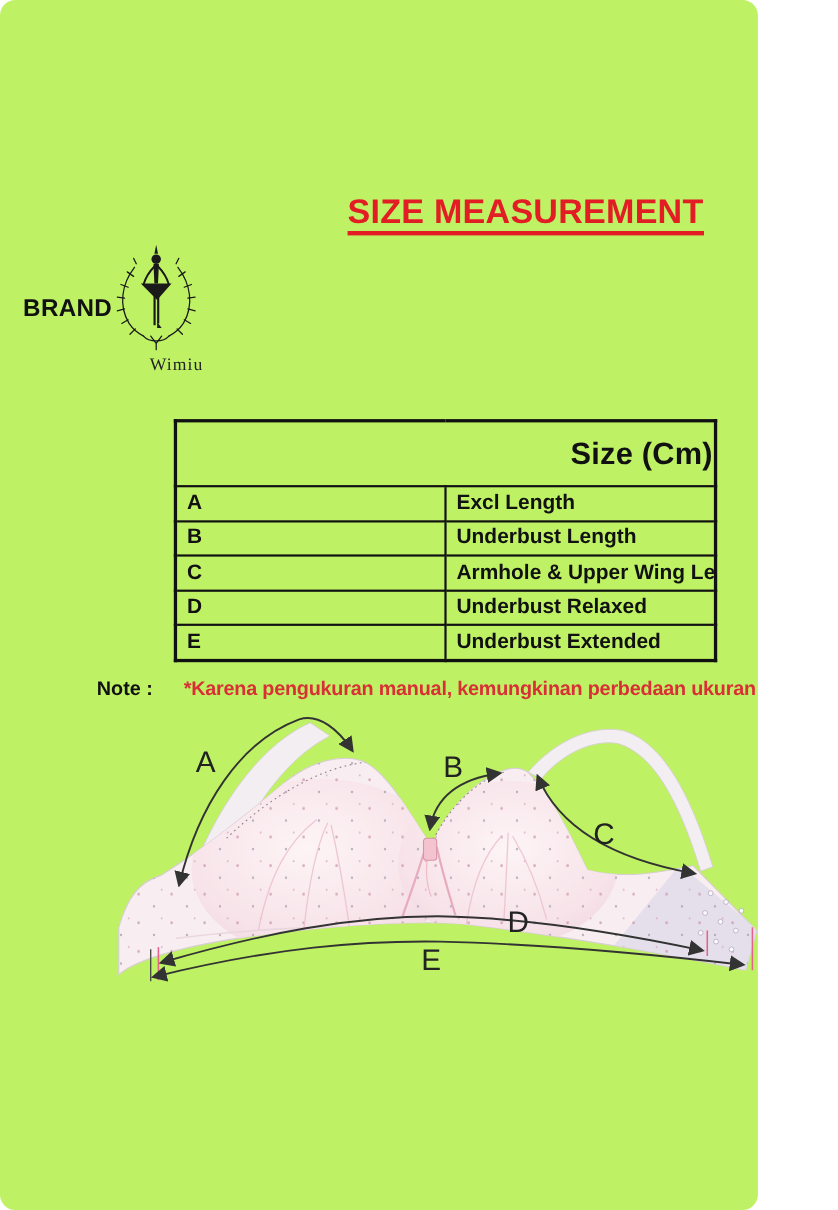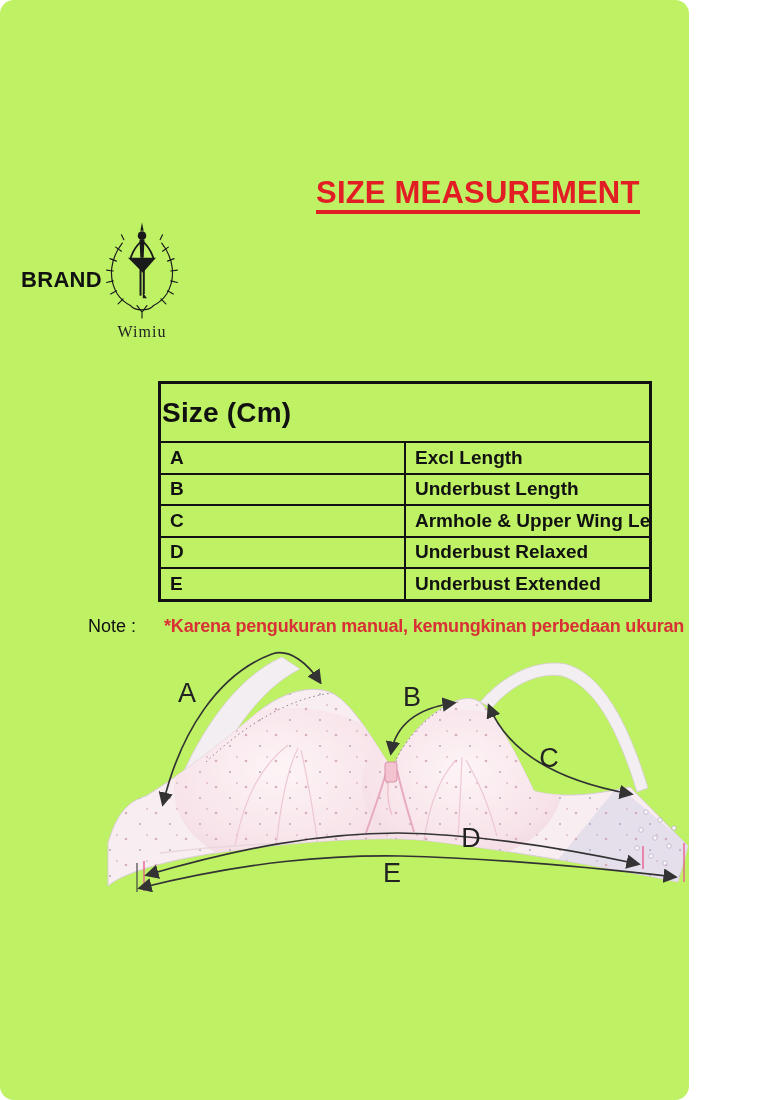--- a/index.html
+++ b/index.html
@@ -12,46 +12,46 @@
     position:absolute; top:177px; left:316px; margin:0;
     font-size:31px; font-weight:bold; line-height:1;
     color:#e21d24; border-bottom:4px solid #e21d24; padding-bottom:2px;
     letter-spacing:0.2px; white-space:nowrap;
   }
   
   .brand-label {
     position:absolute; left:21px; top:267px;
     font-size:22px; font-weight:bold; color:#111; letter-spacing:0.3px;
   }
-  .brand-logo { position:absolute; left:99px; top:220px; width:86px; text-align:center; }
+  .brand-logo { position:absolute; left:99px; top:220px; width:86px; text-align:right; }
   .brand-logo svg { display:block; width:86px; height:102px; margin:0 auto; }
   .brand-name {
     margin-top:1px; font-family:"Liberation Serif", serif;
     font-size:16px; color:#222; letter-spacing:1px;
   }
   
   .size-table {
     position:absolute; left:158px; top:381px; width:494px;
     border-collapse:collapse; table-layout:fixed;
     border:3px solid #111;
   }
   .size-table th {
     border:2px solid #111; height:55px;
-    font-size:28px; font-weight:bold; color:#111; text-align:left;
+    font-size:28px; font-weight:bold; color:#111; text-align:right;
     letter-spacing:0.2px;
   }
   .size-table td {
     border:2px solid #111; height:29.5px;
     font-size:19px; font-weight:bold; color:#111;
     padding:0 2px 0 9px; white-space:nowrap; overflow:hidden;
   }
   .size-table td.code { width:72px; }
   
   .note { position:absolute; left:88px; top:616px; font-size:18px; white-space:nowrap; }
-  .note-label { font-weight:normal; color:#111; margin-right:28px; }
+  .note-label { font-weight:bold; color:#111; margin-right:28px; }
   .note-text { font-weight:bold; color:#d93036; letter-spacing:-0.2px; }
   
   .bra-diagram { position:absolute; left:80px; top:645px; width:620px; height:285px; }
 </style>
 </head>
 <body>
 
 <div class="page">
 
   <h1 class="title">SIZE MEASUREMENT</h1>

